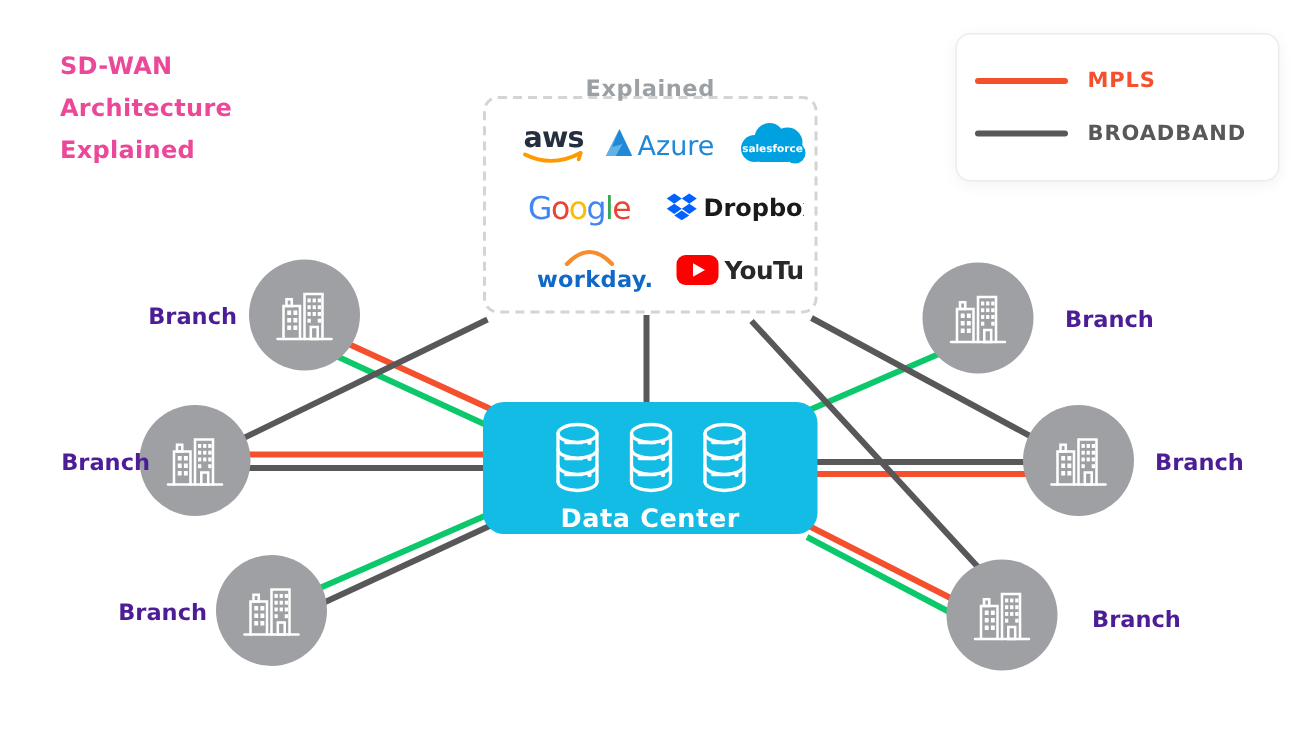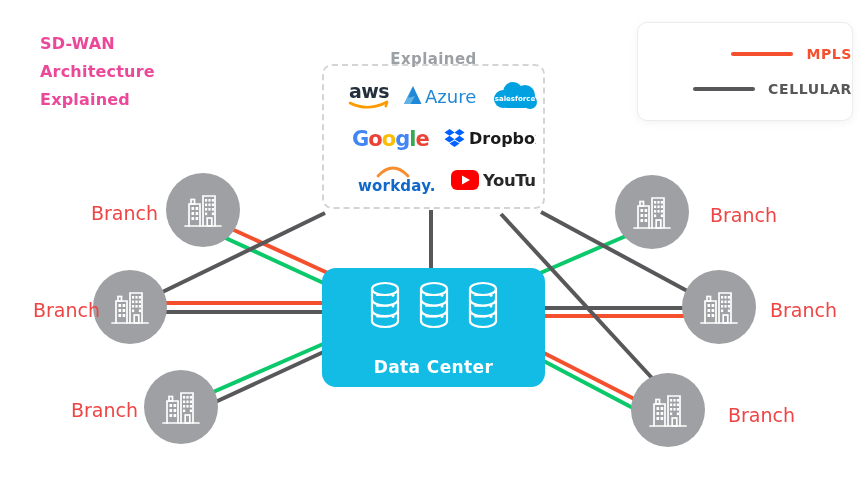--- a/index.html
+++ b/index.html
@@ -8,40 +8,40 @@
     font-family:"DejaVu Sans","Liberation Sans",sans-serif;
   }
   
   .title{position:absolute;left:40px;top:30px;z-index:3;color:#ec4899;
     font-size:16px;font-weight:800;line-height:28px;letter-spacing:.2px;}
   
   .legend{position:absolute;left:637px;top:22px;width:216px;height:99px;z-index:3;
     background:#ffffff;border:1px solid #ececec;border-radius:10px;
     box-shadow:0 2px 10px rgba(0,0,0,.05);
     display:flex;flex-direction:column;justify-content:space-evenly;padding:4px 0;box-sizing:border-box;}
-  .legend-row{display:flex;align-items:center;gap:13px;padding-left:12px;justify-content:flex-end;}
+  .legend-row{display:flex;align-items:center;gap:13px;padding-left:12px;}
   .legend-swatch{width:62px;height:4px;border-radius:2px;flex:none;}
   .legend-label{font-size:14px;font-weight:800;letter-spacing:.6px;}
   
   .internet-label{position:absolute;left:322px;top:50px;width:223px;z-index:3;
     text-align:center;color:#9BA0A5;font-size:15px;font-weight:800;letter-spacing:.4px;}
   .internet-box{position:absolute;left:322px;top:64px;width:223px;height:145px;z-index:2;
     background:#ffffff;border:2px dashed #d4d4d4;border-radius:10px;box-sizing:border-box;}
   .logo{position:absolute;}
-  .google-word{font-size:21px;font-weight:700;letter-spacing:-1px;line-height:1;}
-  
-  .datacenter{position:absolute;left:322px;top:268px;width:223px;height:119px;z-index:2;
+  .google-word{font-size:21px;font-weight:400;letter-spacing:-1px;line-height:1;}
+  
+  .datacenter{position:absolute;left:322px;top:268px;width:223px;height:88px;z-index:2;
     border-radius:14px;display:flex;flex-direction:column;align-items:center;justify-content:flex-end;
-    padding-bottom:10px;box-sizing:border-box;}
+    box-sizing:border-box;}
   .db-row{position:absolute;top:12px;left:0;width:100%;display:flex;justify-content:center;gap:13px;}
   .dc-label{color:#ffffff;font-size:17px;font-weight:800;letter-spacing:.4px;}
   
   .branch-node{position:absolute;width:74px;height:74px;border-radius:50%;z-index:2;
     display:flex;align-items:center;justify-content:center;}
-  .branch-label{position:absolute;z-index:3;color:#ef4444;font-size:19px;font-weight:400;}
+  .branch-label{position:absolute;z-index:3;color:#4c1d95;font-size:15px;font-weight:700;}
   .lbl-right{text-align:right;}
   
   svg.links{position:absolute;left:0;top:0;z-index:1;}
 </style>
 </head>
 <body>
 
 <div class="canvas">
 
   <svg class="links" width="868" height="488" viewBox="0 0 868 488">
@@ -113,21 +113,21 @@
     <div>Explained</div>
   </div>
 
   <div class="legend">
     <div class="legend-row">
       <span class="legend-swatch" style="background: rgb(244, 80, 46);"></span>
       <span class="legend-label" style="color: rgb(244, 80, 46);">MPLS</span>
     </div>
     <div class="legend-row">
       <span class="legend-swatch" style="background: rgb(88, 88, 90);"></span>
-      <span class="legend-label" style="color: rgb(88, 88, 90);">CELLULAR</span>
+      <span class="legend-label" style="color: rgb(88, 88, 90);">BROADBAND</span>
     </div>
   </div>
 
   <div class="internet-label">Explained</div>
   <div class="internet-box">
 
     <svg class="logo" style="left:22px;top:13px" width="48" height="36" viewBox="0 0 48 36">
       <text x="3" y="19" font-size="19" font-weight="800" letter-spacing="-0.5" fill="#252F3E">aws</text>
       <path d="M4 24 Q 22 33, 41 23" fill="none" stroke-width="2.6" stroke-linecap="round" stroke="#FF9900"></path>
       <path d="M41 23 l-1.2 4.2" fill="none" stroke-width="2.6" stroke-linecap="round" stroke="#FF9900"></path>

